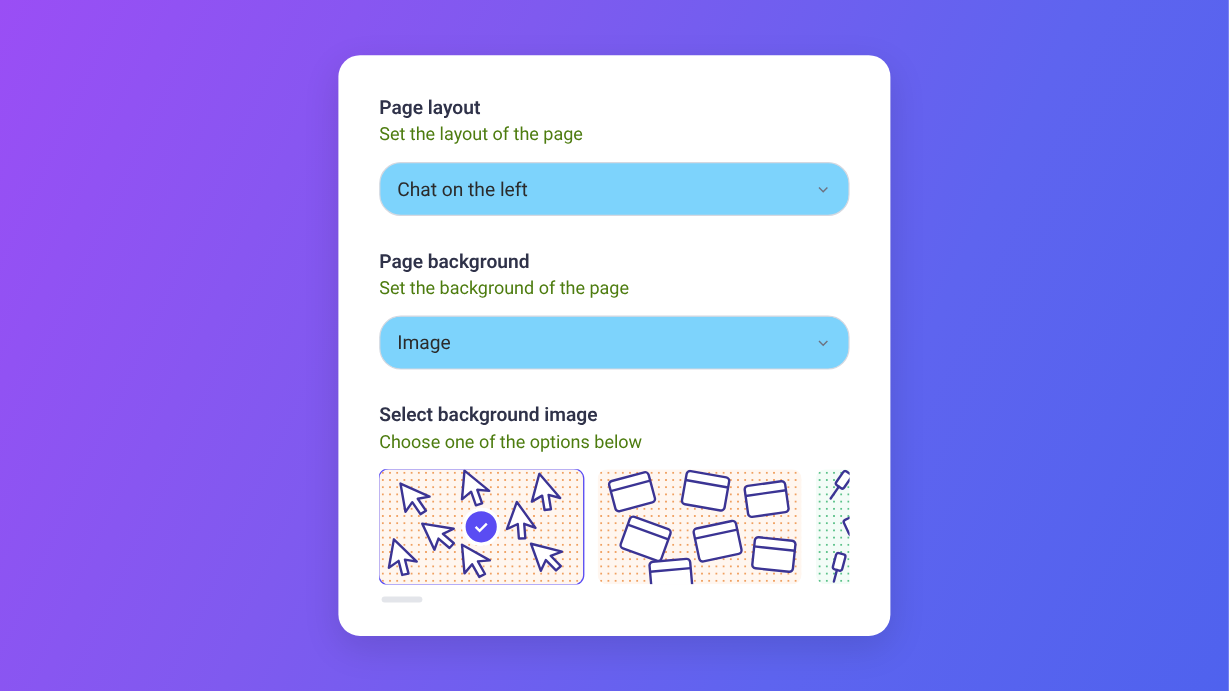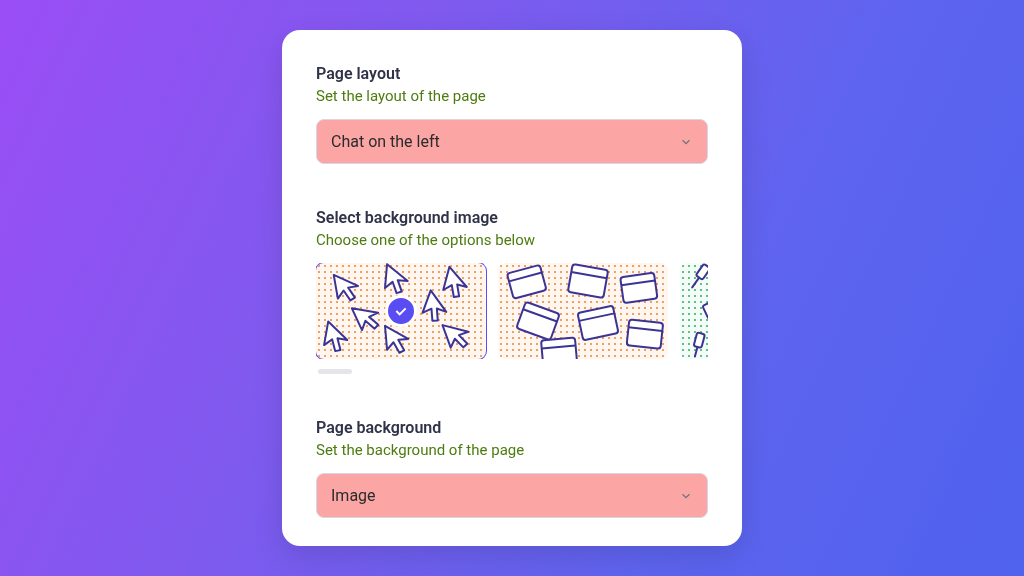--- a/index.html
+++ b/index.html
@@ -11,41 +11,41 @@
     align-items: center;
     justify-content: center;
   }
   .card {
     width: 460px;
     background: #ffffff;
     border-radius: 18px;
     padding: 34px 34px 28px 34px;
     box-shadow: 0 10px 30px rgba(0,0,0,0.12);
   }
-  .section { margin-bottom: 44px; }
+  .section { margin-bottom: 28px; }
   .section:last-child { margin-bottom: 0; }
   .section-title {
     font-size: 16px;
     font-weight: 600;
     color: #2f3249;
     margin-bottom: 4px;
   }
   .section-sub {
     font-size: 15px;
     color: #4d7c0f;
     margin-bottom: 14px;
   }
   .select {
     width: 100%;
     border: 1px solid #d5d8e0;
-    border-radius: 8px;
+    border-radius: 18px;
     padding: 12px 14px;
     font-size: 16px;
     color: #2b2b2b;
-    background: #fca5a5;
+    background: #7dd3fc;
     display: flex;
     align-items: center;
     justify-content: space-between;
     cursor: pointer;
   }
   .chevron {
     width: 14px; height: 14px;
     stroke: #6e7280;
     stroke-width: 2;
     fill: none;
@@ -99,20 +99,31 @@
 </head>
 <body>
 
 <div class="card">
 
   <div class="section">
     <div class="section-title">Page layout</div>
     <div class="section-sub">Set the layout of the page</div>
     <div class="select">
       <span>Chat on the left</span>
+      <svg class="chevron" viewBox="0 0 24 24">
+          <polyline points="6 9 12 15 18 9"></polyline>
+        </svg>
+    </div>
+  </div>
+
+  <div class="section">
+    <div class="section-title">Page background</div>
+    <div class="section-sub">Set the background of the page</div>
+    <div class="select">
+      <span>Image</span>
       <svg class="chevron" viewBox="0 0 24 24">
           <polyline points="6 9 12 15 18 9"></polyline>
         </svg>
     </div>
   </div>
 
   <div class="section">
     <div class="section-title">Select background image</div>
     <div class="section-sub">Choose one of the options below</div>
 
@@ -192,24 +203,13 @@
                 <line x1="18" y1="84" x2="18" y2="94"></line>
               </g>
           </g>
         </svg>
       </div>
 
     </div>
     <div class="scroll-hint"></div>
   </div>
 
-  <div class="section">
-    <div class="section-title">Page background</div>
-    <div class="section-sub">Set the background of the page</div>
-    <div class="select">
-      <span>Image</span>
-      <svg class="chevron" viewBox="0 0 24 24">
-          <polyline points="6 9 12 15 18 9"></polyline>
-        </svg>
-    </div>
-  </div>
-
 </div>
 
 </body></html>

